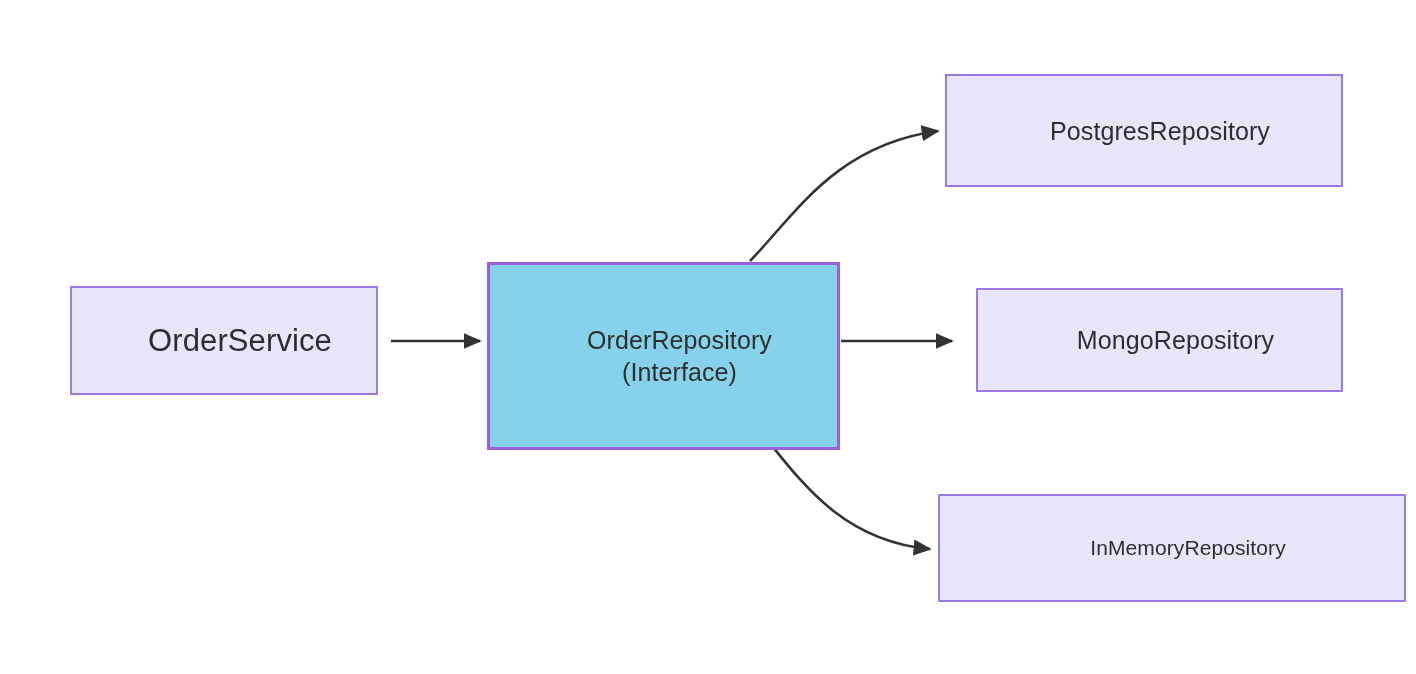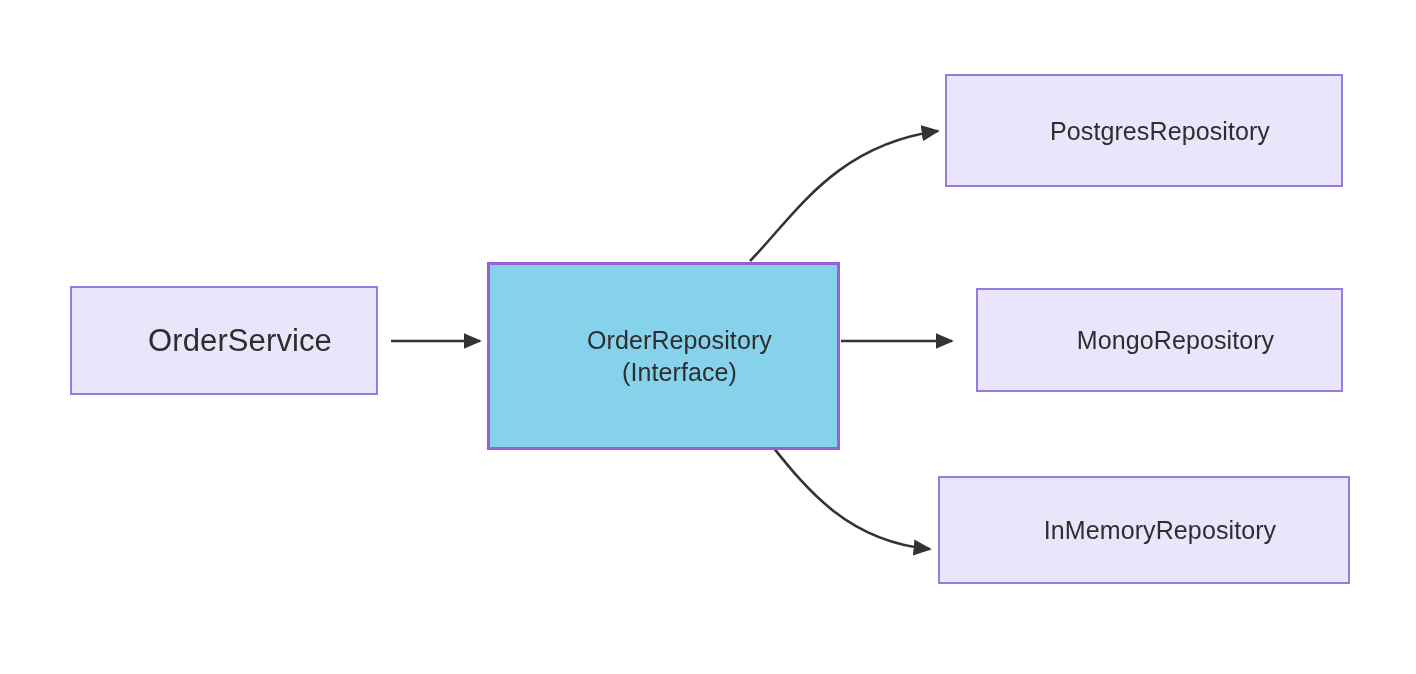--- a/index.html
+++ b/index.html
@@ -56,21 +56,21 @@
     border-color: #9a5fd6;
     border-width: 3px;
     color: #2e2e2e;
   }
 
   
   #node-order-service    { left: 70px;  top: 286px; width: 308px; height: 109px; font-size: 31px; }
   #node-order-repository { left: 487px; top: 262px; width: 353px; height: 188px; font-size: 25px; }
   #node-postgres         { left: 945px; top: 74px;  width: 398px; height: 113px; font-size: 25px; }
   #node-mongo            { left: 960px; top: 288px; width: 367px; height: 104px; font-size: 25px; margin-left: 16px; }
-  #node-inmemory         { left: 938px; top: 476px; width: 412px; height: 108px; font-size: 25px; }
+  #node-inmemory         { left: 938px; top: 494px; width: 468px; height: 108px; font-size: 21px; }
 </style>
 </head>
 <body>
 
 <div id="diagram-canvas">
 
   <svg id="edge-layer" viewBox="0 0 1416 674" width="1416" height="674" xmlns="http://www.w3.org/2000/svg">
     <defs>
       <marker id="arrowhead" viewBox="0 0 10 10" refX="9" refY="5" markerWidth="7" markerHeight="7" markerUnits="strokeWidth" orient="auto-start-reverse">
         <path d="M 0 0.6 L 10 5 L 0 9.4 z" fill="#333333"></path>

